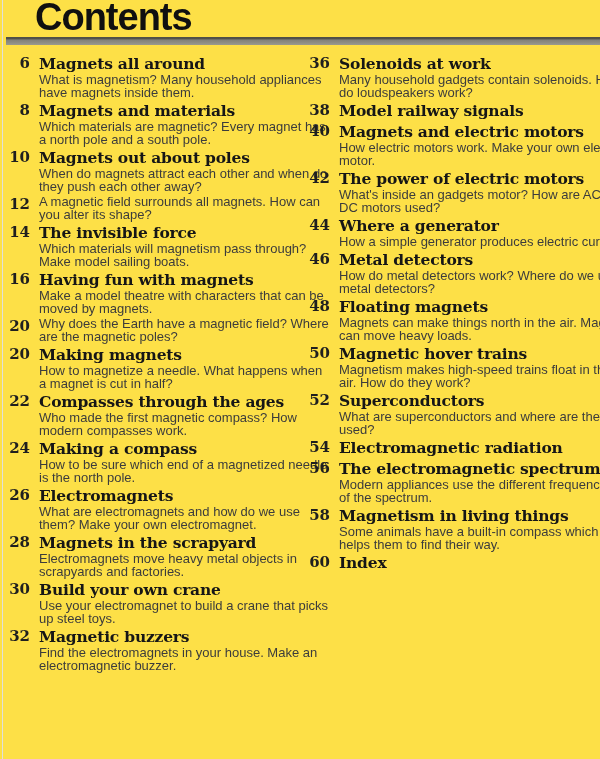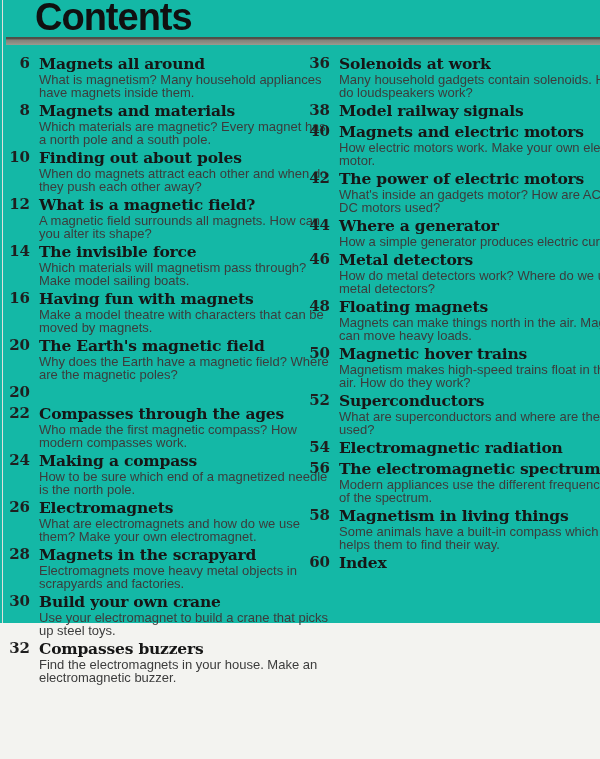--- a/index.html
+++ b/index.html
@@ -4,22 +4,22 @@
 <style>
   html, body { margin: 0; padding: 0; }
   body {
     width: 600px; height: 759px;
     background: #f3f3f0;
     font-family: "Liberation Sans", sans-serif;
     overflow: hidden;
   }
   .page {
     position: relative;
-    width: 600px; height: 623px;
-    background: #14b8a6;
+    width: 600px; height: 759px;
+    background: #fde047;
     box-sizing: border-box;
   }
   
   .page-edge {
     position: absolute; left: 2px; top: 0; bottom: 0;
     width: 1px; background: #e0e0da;
   }
   .page-title {
     position: absolute; left: 35px; top: -4px; margin: 0;
     font-family: "Liberation Sans", sans-serif;
@@ -94,30 +94,29 @@
     <div class="entry-body">
       <div class="entry-title">Magnets and materials</div>
       <div class="entry-desc">Which materials are magnetic? Every magnet has
 a north pole and a south pole.</div>
     </div>
   </div>
 
   <div class="entry">
     <div class="entry-num">10</div>
     <div class="entry-body">
-      <div class="entry-title">Finding out about poles</div>
+      <div class="entry-title">Magnets out about poles</div>
       <div class="entry-desc">When do magnets attract each other and when do
 they push each other away?</div>
     </div>
   </div>
 
   <div class="entry">
     <div class="entry-num">12</div>
     <div class="entry-body">
-      <div class="entry-title">What is a magnetic field?</div>
       <div class="entry-desc">A magnetic field surrounds all magnets. How can
 you alter its shape?</div>
     </div>
   </div>
 
   <div class="entry">
     <div class="entry-num">14</div>
     <div class="entry-body">
       <div class="entry-title">The invisible force</div>
       <div class="entry-desc">Which materials will magnetism pass through?
@@ -130,28 +129,32 @@
     <div class="entry-body">
       <div class="entry-title">Having fun with magnets</div>
       <div class="entry-desc">Make a model theatre with characters that can be
 moved by magnets.</div>
     </div>
   </div>
 
   <div class="entry">
     <div class="entry-num">20</div>
     <div class="entry-body">
-      <div class="entry-title">The Earth's magnetic field</div>
       <div class="entry-desc">Why does the Earth have a magnetic field? Where
 are the magnetic poles?</div>
     </div>
   </div>
 
   <div class="entry">
     <div class="entry-num">20</div>
+    <div class="entry-body">
+      <div class="entry-title">Making magnets</div>
+      <div class="entry-desc">How to magnetize a needle. What happens when
+a magnet is cut in half?</div>
+    </div>
   </div>
 
   <div class="entry">
     <div class="entry-num">22</div>
     <div class="entry-body">
       <div class="entry-title">Compasses through the ages</div>
       <div class="entry-desc">Who made the first magnetic compass? How
 modern compasses work.</div>
     </div>
   </div>
@@ -188,21 +191,21 @@
     <div class="entry-body">
       <div class="entry-title">Build your own crane</div>
       <div class="entry-desc">Use your electromagnet to build a crane that picks
 up steel toys.</div>
     </div>
   </div>
 
   <div class="entry">
     <div class="entry-num">32</div>
     <div class="entry-body">
-      <div class="entry-title">Compasses buzzers</div>
+      <div class="entry-title">Magnetic buzzers</div>
       <div class="entry-desc">Find the electromagnets in your house. Make an
 electromagnetic buzzer.</div>
     </div>
   </div>
 
 </div>
     <div class="col col-right">
   <div class="entry">
     <div class="entry-num">36</div>
     <div class="entry-body">

